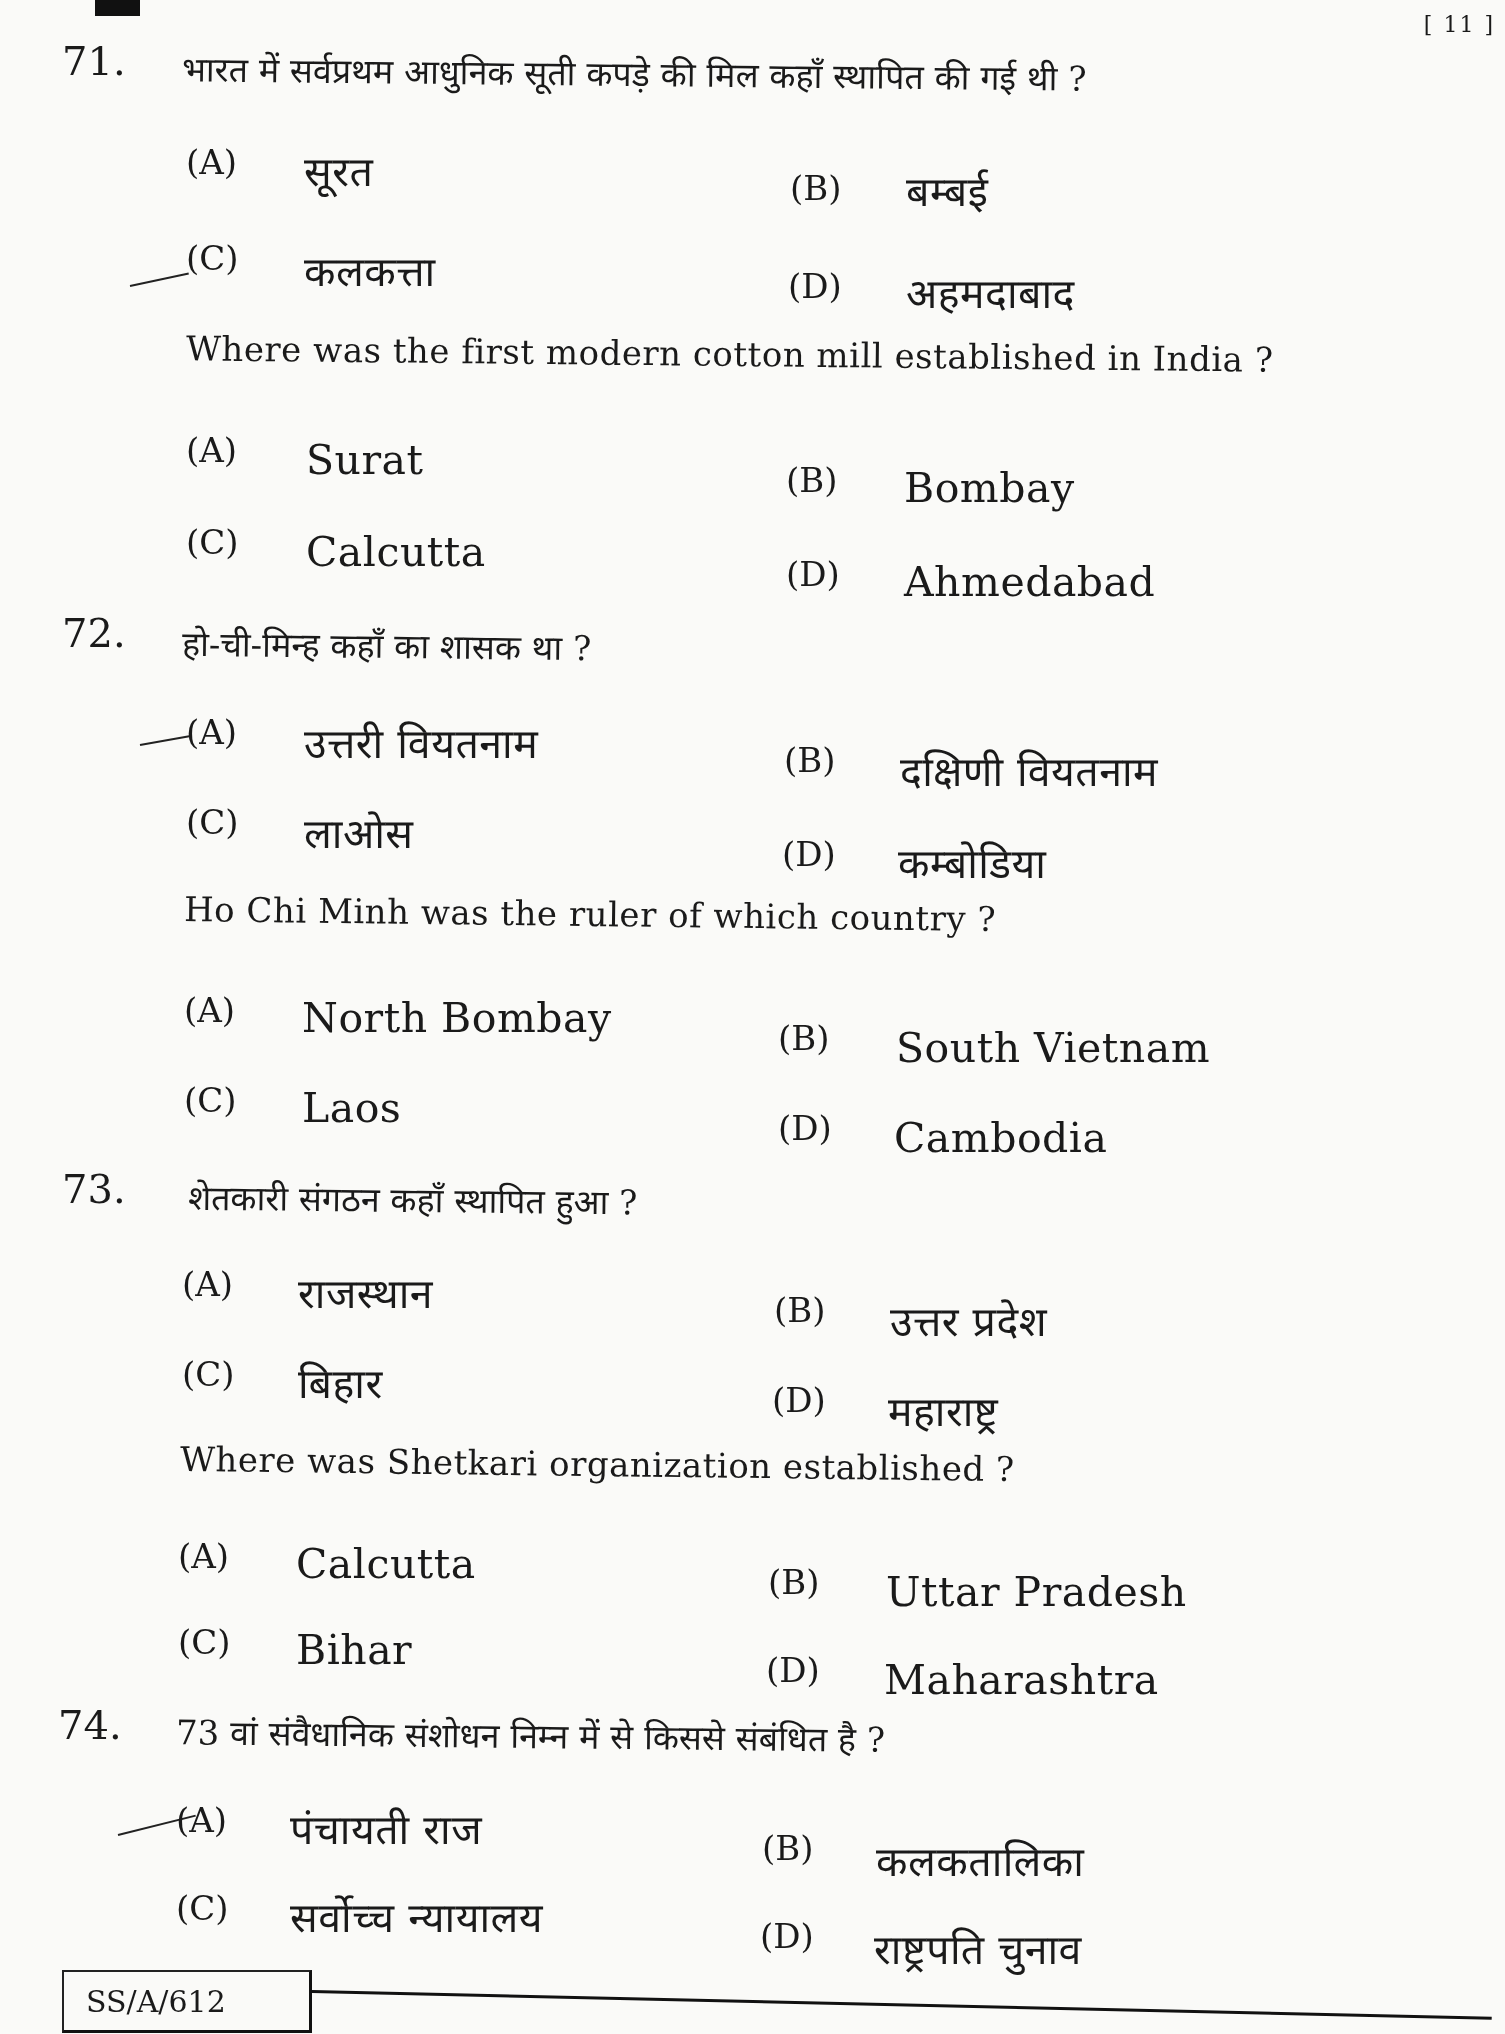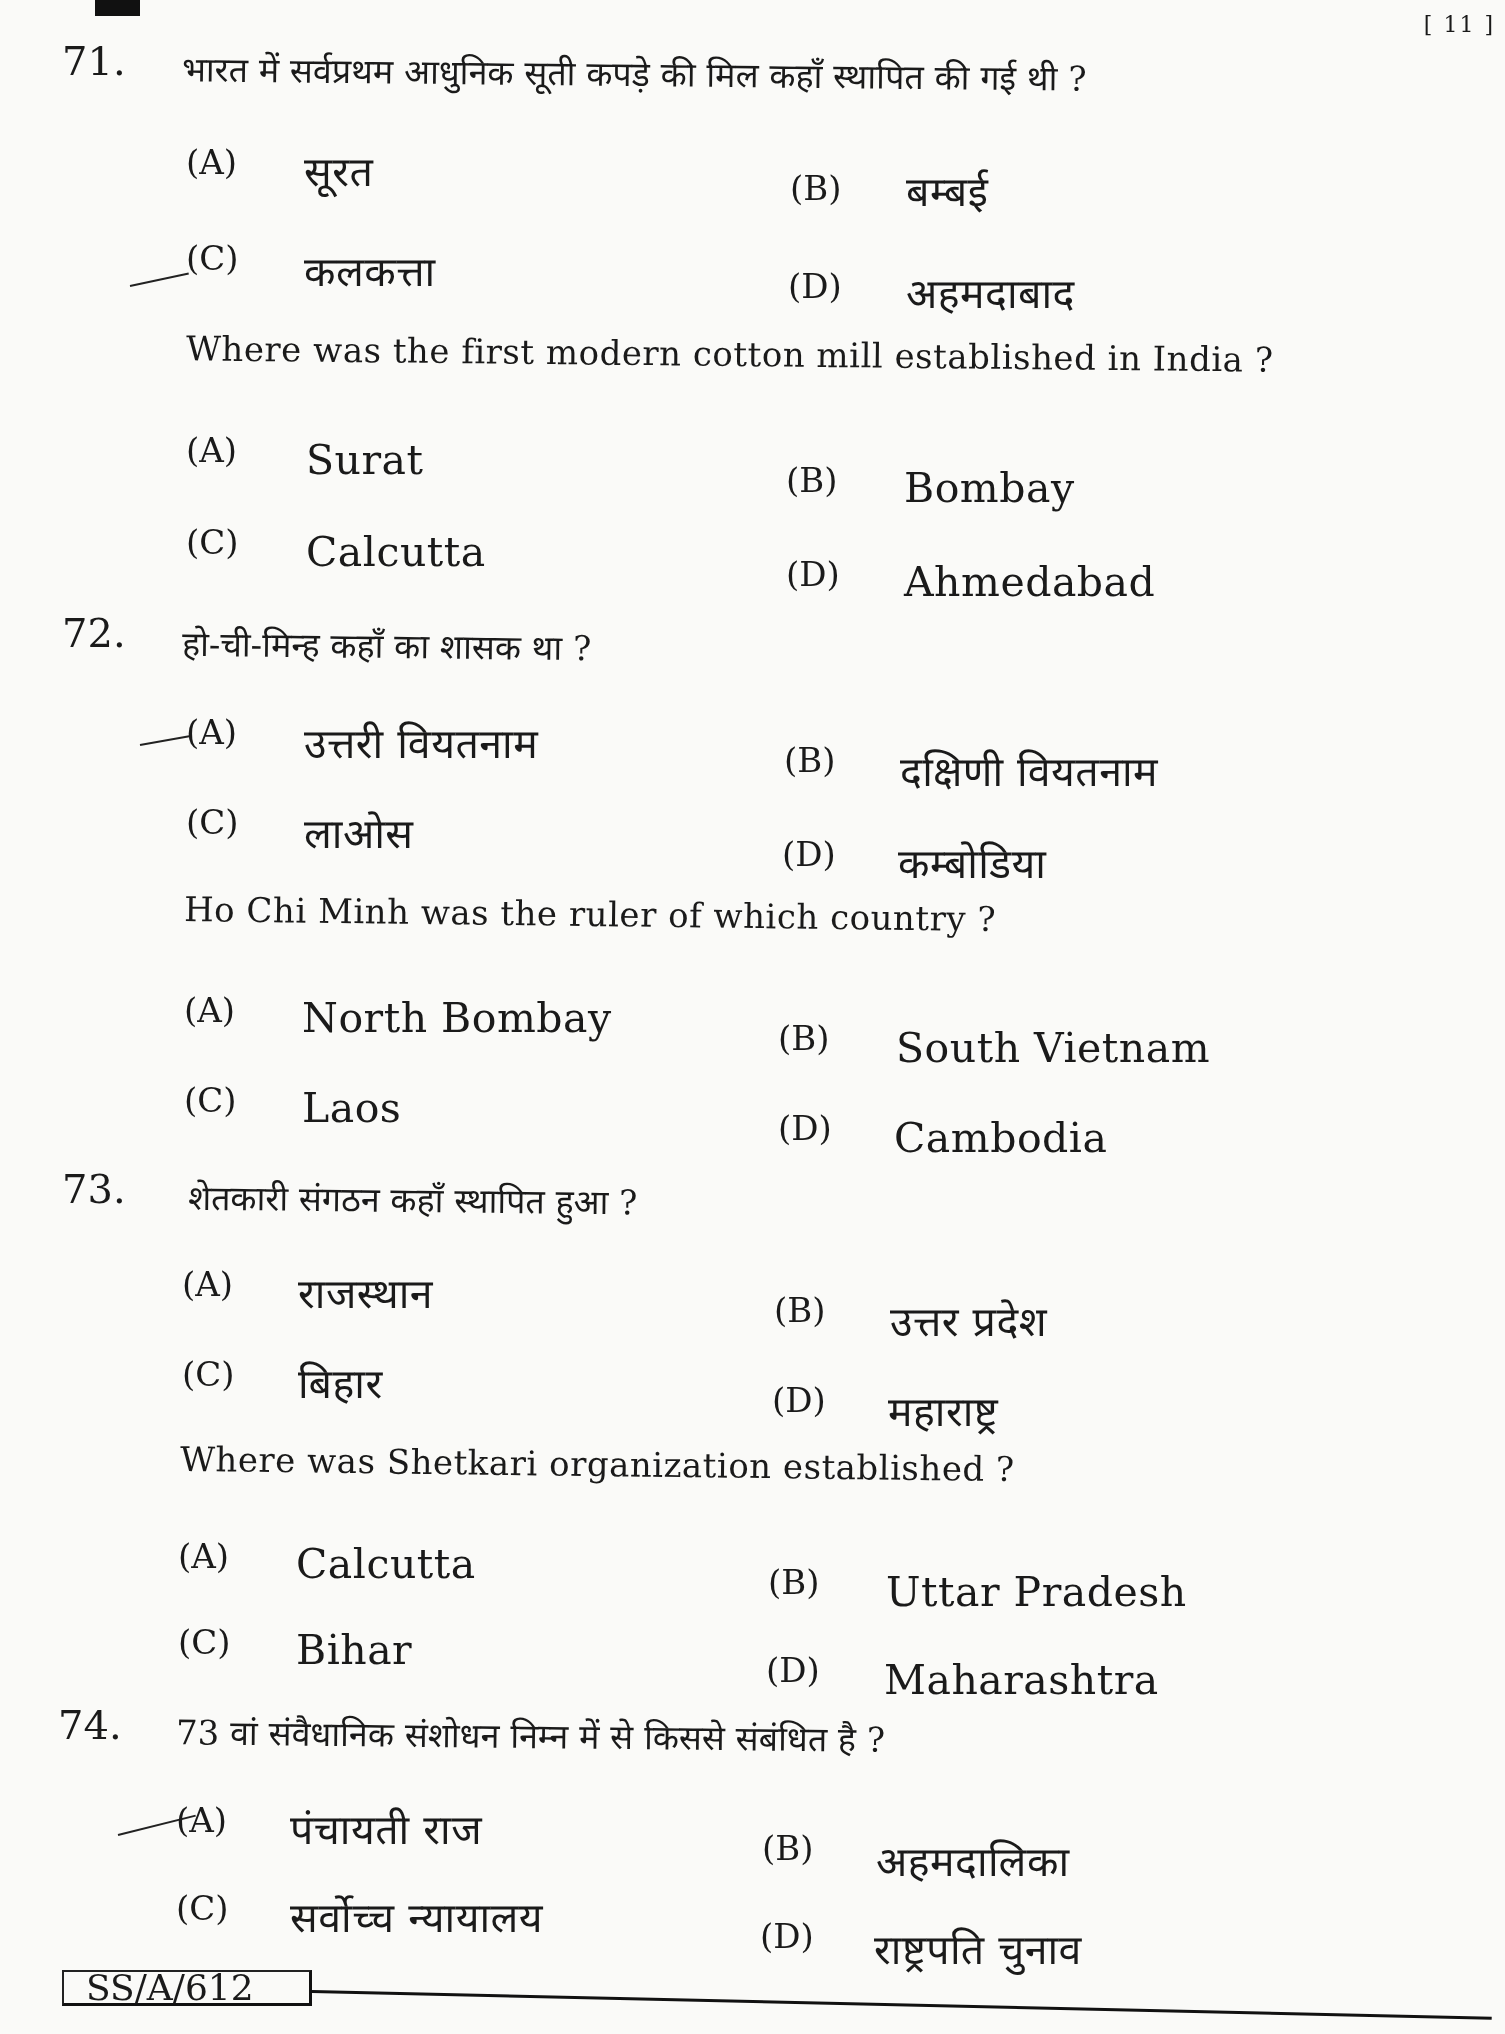--- a/index.html
+++ b/index.html
@@ -11,23 +11,23 @@
   .corner-mark { position: absolute; left: 95px; top: 0; width: 45px; height: 16px; background: #111; }
   .page-num { position: absolute; right: 10px; top: 12px; font-size: 22px; letter-spacing: 2px; }
   .abs { position: absolute; white-space: nowrap; }
   .qnum { font-size: 40px; }
   .qtext { font-size: 34px; }
   .qtext-en { font-size: 34px; letter-spacing: 0.5px; }
   .optlabel { font-size: 34px; }
   .opttext { font-size: 41px; letter-spacing: 0.5px; }
   .tick-mark { position: absolute; border-top: 2px solid #222; transform-origin: left center; }
   .code-box {
-    position: absolute; left: 62px; top: 1970px; width: 250px; height: 36px;
+    position: absolute; left: 62px; top: 1970px; width: 250px; height: 63px;
     border: 2px solid #222; border-right: 3px solid #111; border-bottom: 3px solid #111;
-    font-size: 36px; display: flex; align-items: center; padding-left: 22px; box-sizing: border-box;
+    font-size: 30px; display: flex; align-items: center; padding-left: 22px; box-sizing: border-box;
   }
   .footer-line { position: absolute; left: 312px; top: 1990px; width: 1180px; border-top: 3px solid #111; transform: rotate(1.3deg); transform-origin: left center; }
 </style>
 </head>
 <body>
 
 <div class="corner-mark"></div>
 <div class="page-num">[ 11 ]</div>
 
 <div class="abs qnum" style="left:62px;top:38px">71.</div>
@@ -91,20 +91,20 @@
 <div class="abs opttext" style="left:296px;top:1626px">Bihar</div>
 <div class="abs optlabel" style="left:766px;top:1650px">(D)</div>
 <div class="abs opttext" style="left:884px;top:1656px">Maharashtra</div>
 
 <div class="abs qnum" style="left:58px;top:1702px">74.</div>
 <div class="abs qtext" style="left:176px;top:1712px;transform:rotate(0.6deg)">73 वां संवैधानिक संशोधन निम्न में से किससे संबंधित है ?</div>
 <div class="tick-mark" style="left:118px;top:1834px;width:80px;transform:rotate(-14deg)"></div>
 <div class="abs optlabel" style="left:176px;top:1800px">(A)</div>
 <div class="abs opttext" style="left:290px;top:1800px">पंचायती राज</div>
 <div class="abs optlabel" style="left:762px;top:1828px">(B)</div>
-<div class="abs opttext" style="left:876px;top:1832px">अहमदालिका</div>
+<div class="abs opttext" style="left:876px;top:1832px">कलकतालिका</div>
 <div class="abs optlabel" style="left:176px;top:1888px">(C)</div>
 <div class="abs opttext" style="left:290px;top:1888px">सर्वोच्च न्यायालय</div>
 <div class="abs optlabel" style="left:760px;top:1916px">(D)</div>
 <div class="abs opttext" style="left:874px;top:1920px">राष्ट्रपति चुनाव</div>
 
 <div class="code-box">SS/A/612</div>
 <div class="footer-line"></div>
 
 </body></html>

